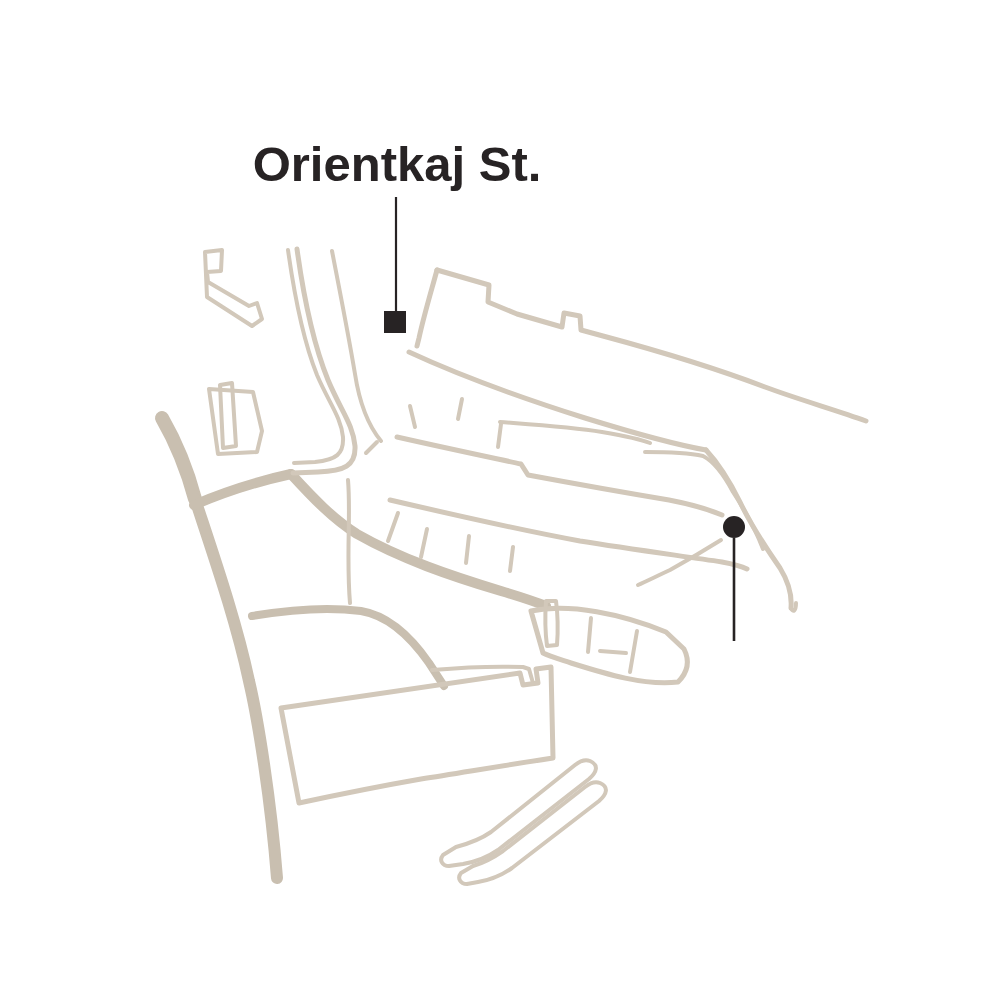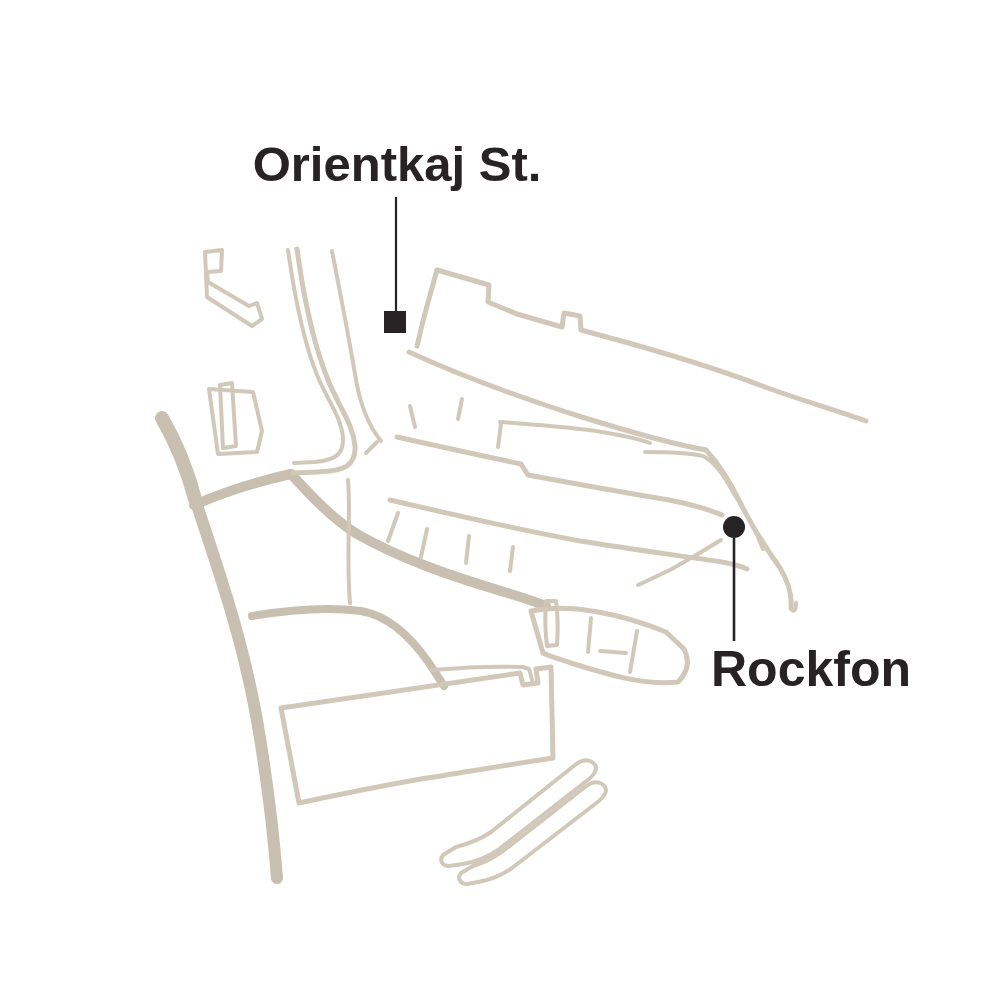--- a/index.html
+++ b/index.html
@@ -109,15 +109,14 @@
     <g>
       <line class="leader" x1="396" y1="197" x2="396" y2="313" stroke-width="2.2"></line>
       <rect class="marker" x="384" y="311" width="22" height="22"></rect>
       <line class="leader" x1="734" y1="538" x2="734" y2="641" stroke-width="2.6"></line>
       <circle class="marker" cx="734" cy="527" r="11"></circle>
     </g>
   </svg>
 
   <div class="map-label label-orientkaj">Orientkaj St.</div>
 
-  <div class="map-label label-rockfon">Rockfon</div>
 
 </div>
 
 </body></html>

